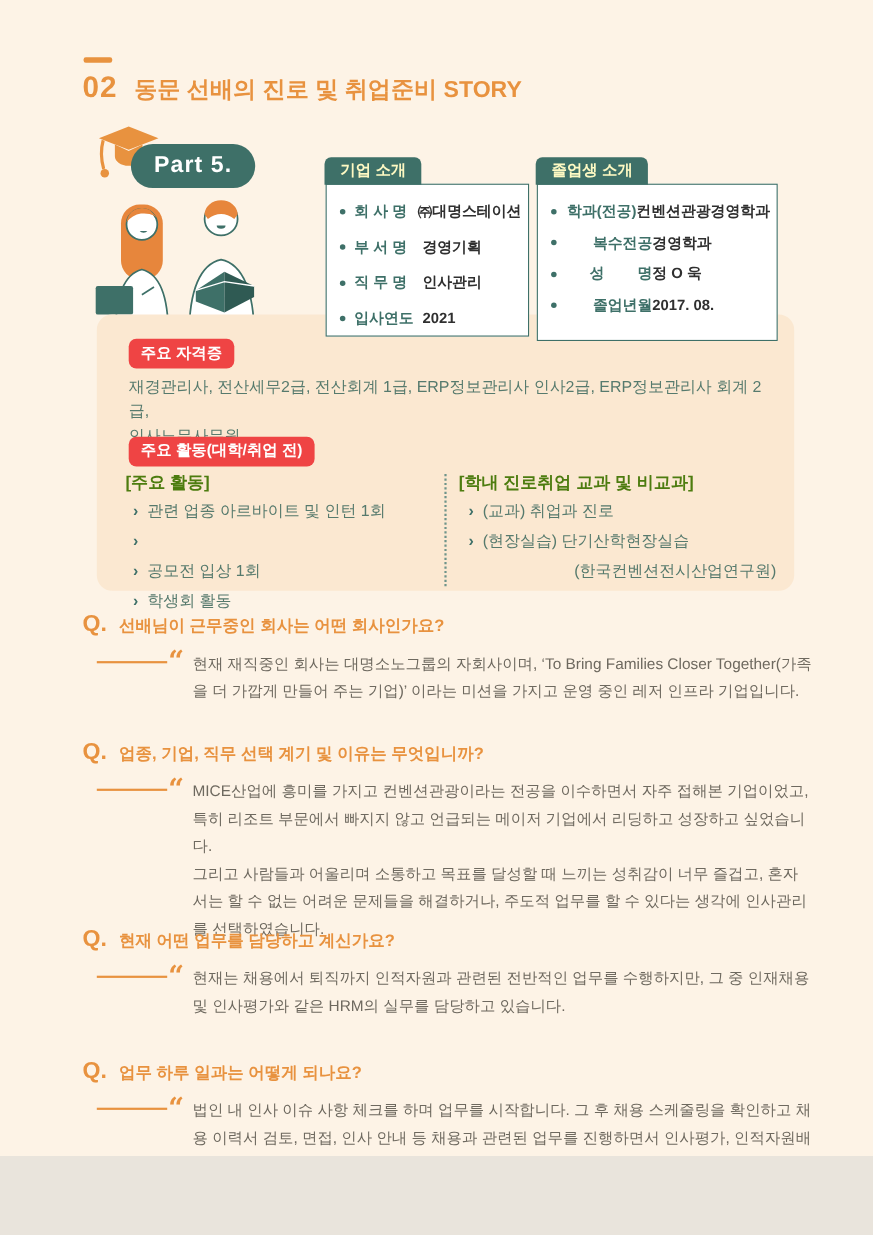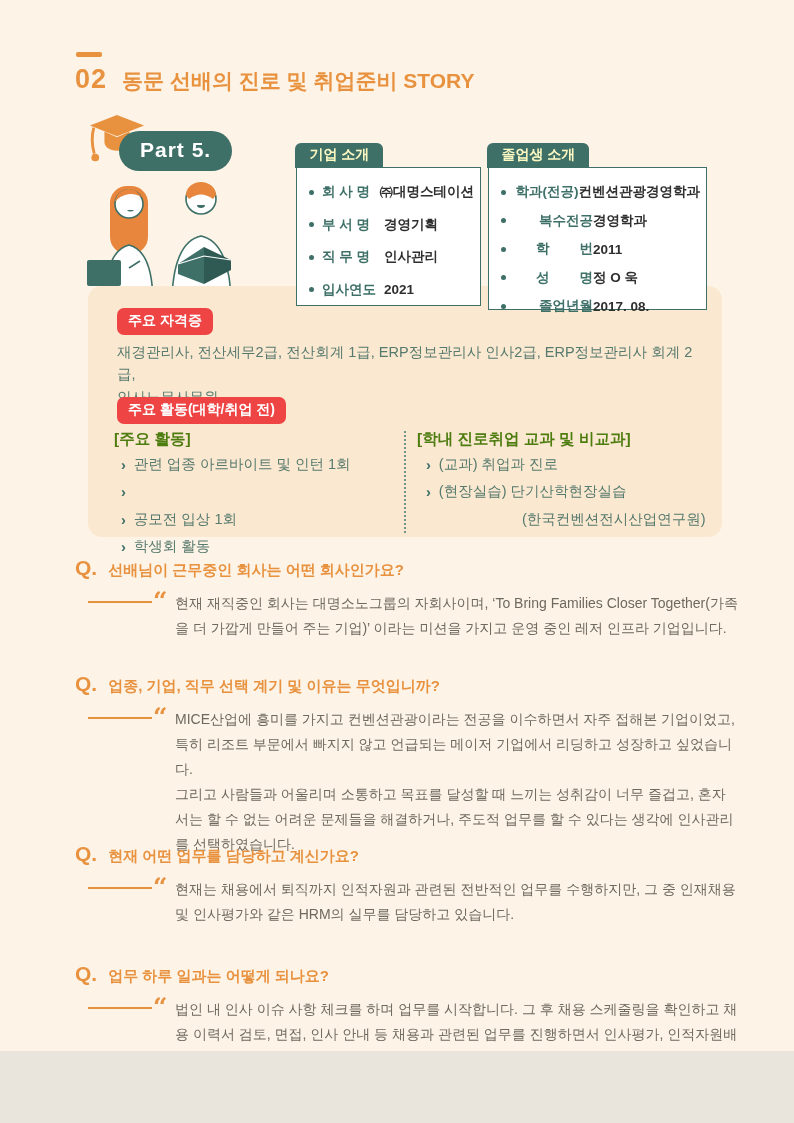--- a/index.html
+++ b/index.html
@@ -149,25 +149,20 @@
         <span class="i-label">학과(전공)</span>
         <span class="i-value">컨벤션관광경영학과</span>
       </div>
       <div class="info-row">
         <span class="dot"></span>
         <span class="i-label">복수전공</span>
         <span class="i-value">경영학과</span>
       </div>
       <div class="info-row">
         <span class="dot"></span>
-        <span class="i-label">학        번</span>
-        <span class="i-value">2011</span>
-      </div>
-      <div class="info-row">
-        <span class="dot"></span>
         <span class="i-label">성        명</span>
         <span class="i-value">정 O 욱</span>
       </div>
       <div class="info-row">
         <span class="dot"></span>
         <span class="i-label">졸업년월</span>
         <span class="i-value">2017. 08.</span>
       </div>
     </div>
   </div>

